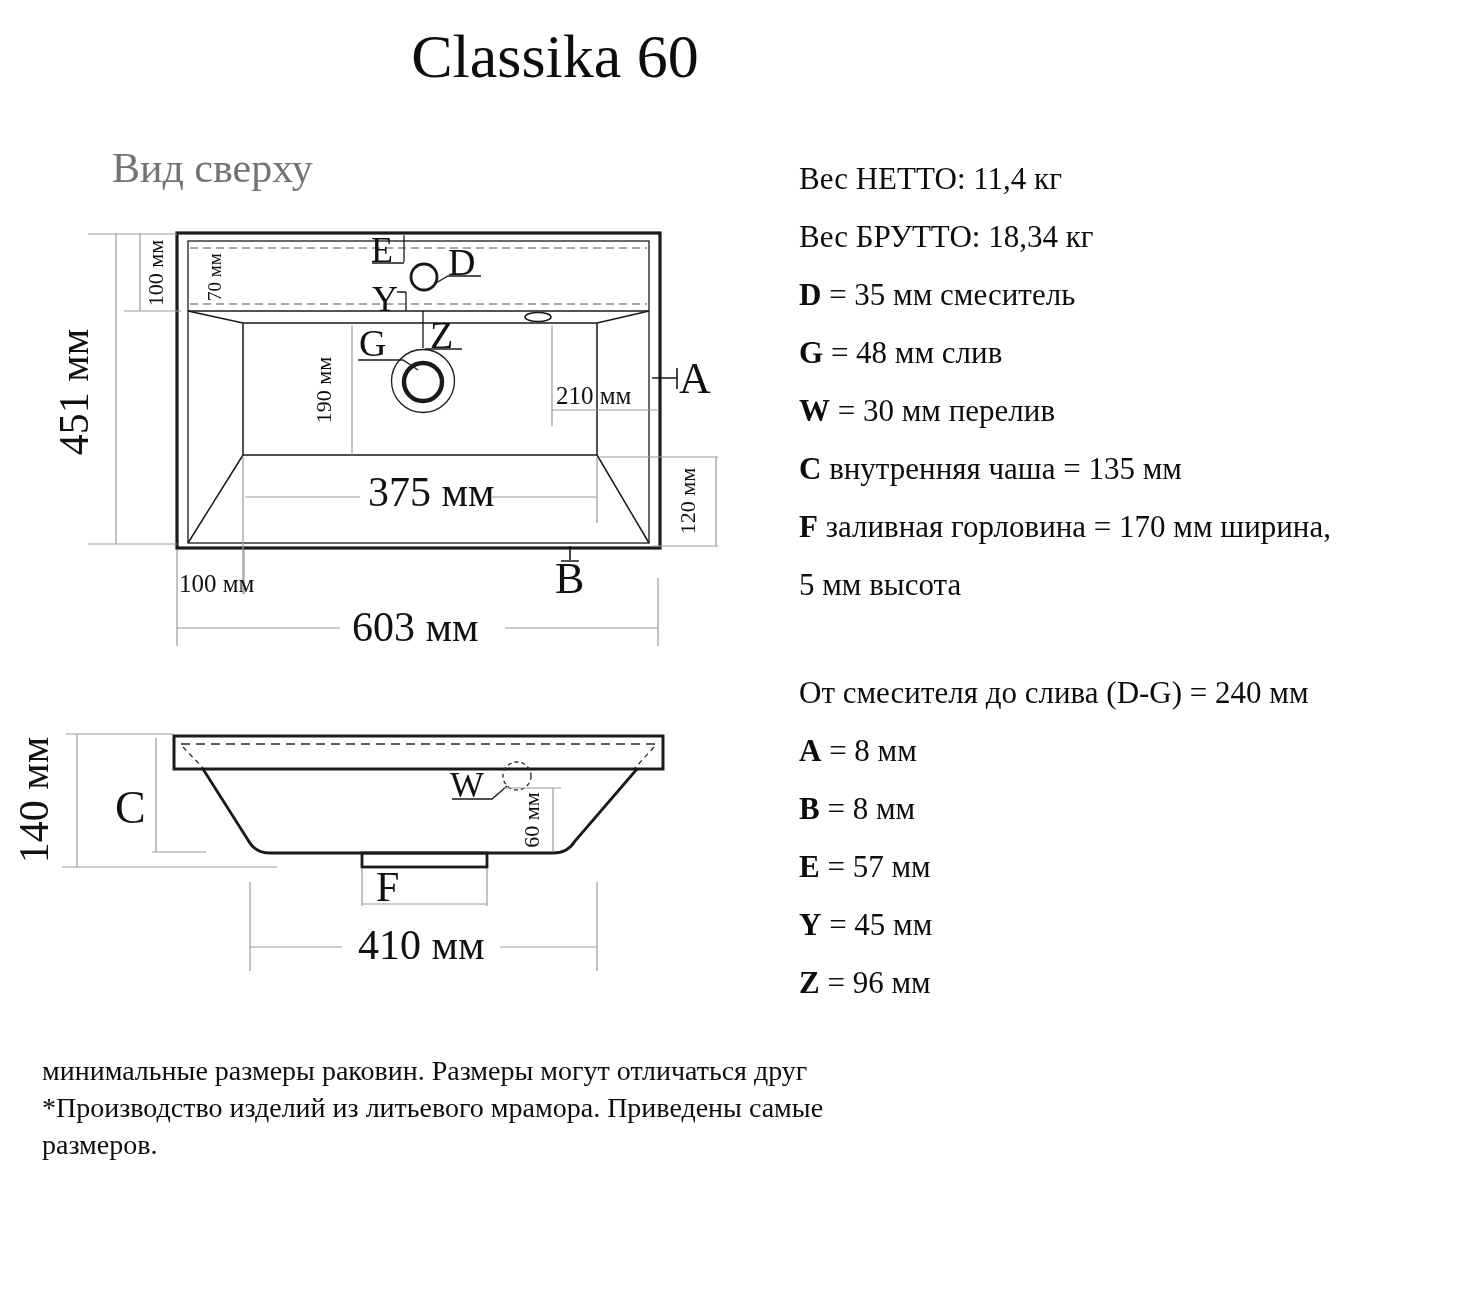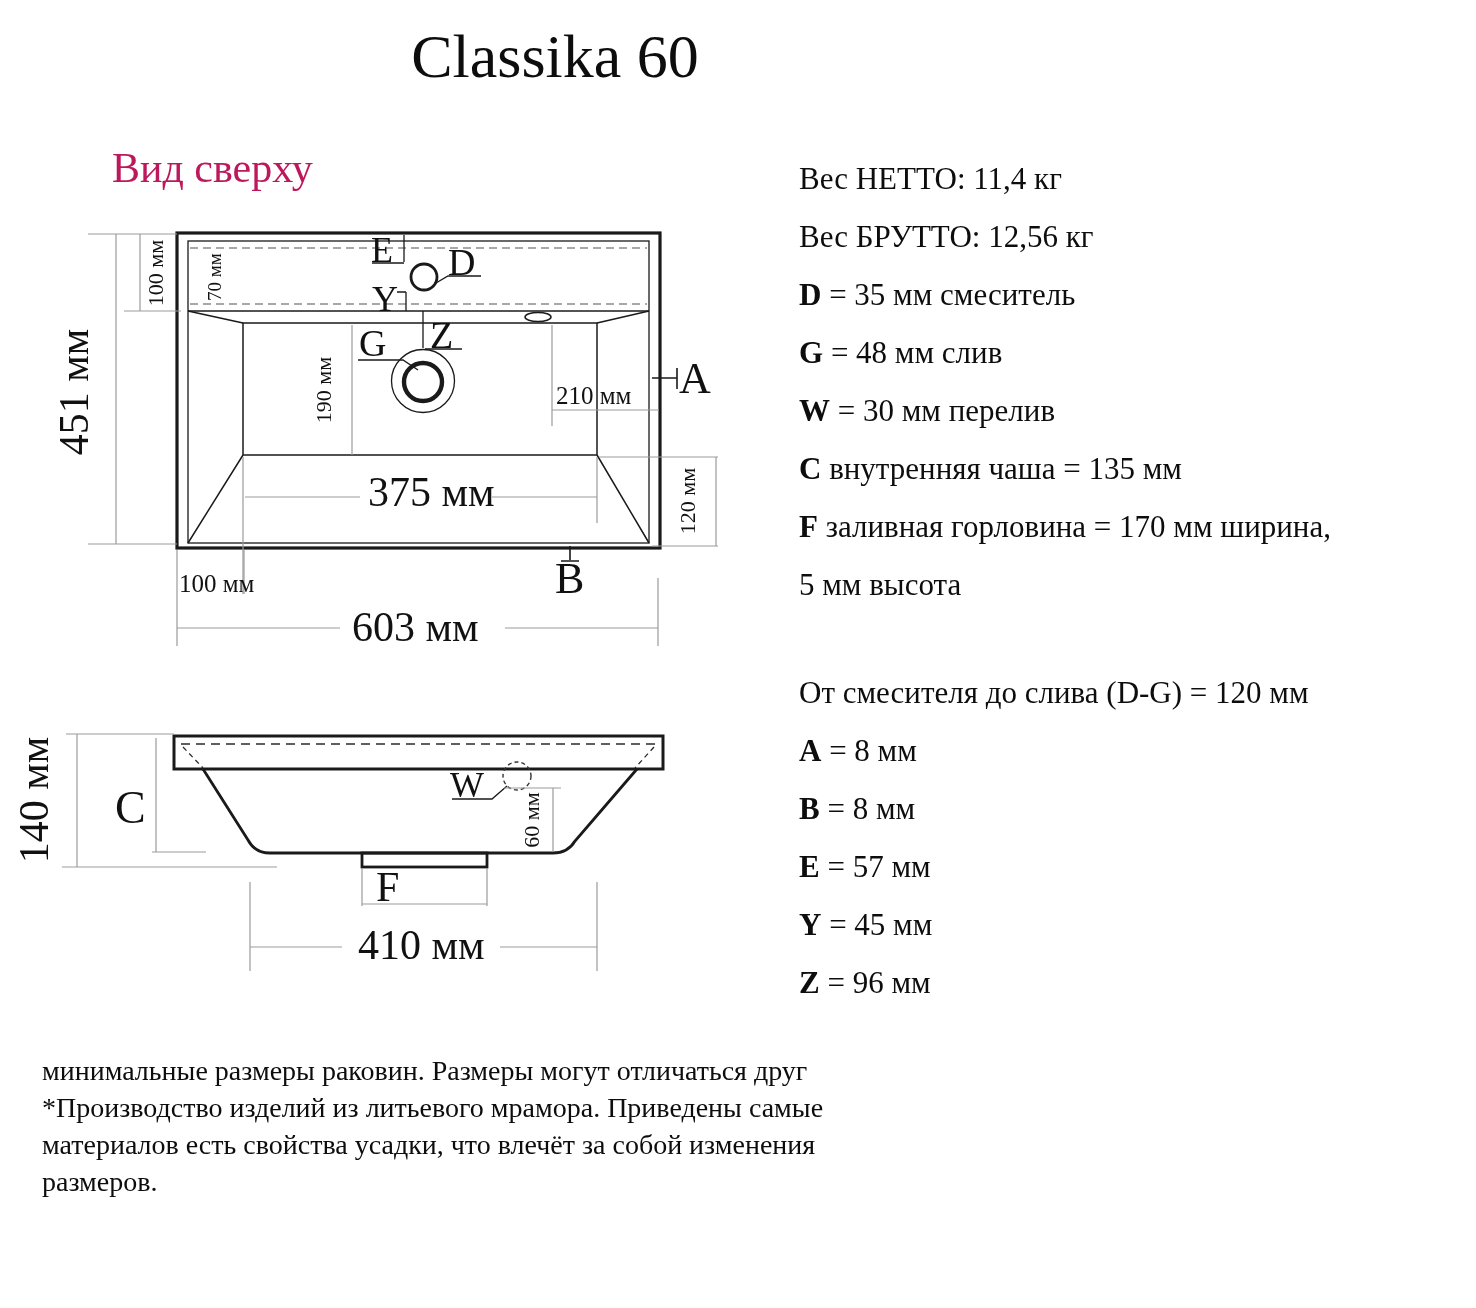--- a/index.html
+++ b/index.html
@@ -11,21 +11,21 @@
     color:#111;
     overflow:hidden;
     border-radius:21px;
   }
   .page-title{
     position:absolute;left:0;top:22px;width:1110px;
     text-align:center;font-size:62px;line-height:1.1;
     color:#0d0d0d;
   }
   .view-heading{
-    position:absolute;font-size:42px;color:#be185d;white-space:nowrap;
+    position:absolute;font-size:42px;color:#737373;white-space:nowrap;
   }
   #heading-top{left:112px;top:144px;}
   #heading-side{left:90px;top:664px;}
   svg.drawing{position:absolute;left:0;top:0;}
   svg text{font-family:"Liberation Serif",serif;fill:#111;}
   .specs{
     position:absolute;left:799px;width:640px;
     font-size:31px;line-height:58px;white-space:nowrap;color:#0d0d0d;
   }
   #specs-primary{top:150px;}
@@ -120,38 +120,37 @@
         <text x="376" y="901" font-size="42">F</text>
         <text x="48" y="800" font-size="42" text-anchor="middle" transform="rotate(-90 48 800)">140 мм</text>
         <text x="539" y="820" font-size="22" text-anchor="middle" transform="rotate(-90 539 820)">60 мм</text>
         <text x="358" y="959" font-size="42">410 мм</text>
       </g>
     </g>
   </svg>
 
   <div class="specs" id="specs-primary">
     <div class="spec-line"><span class="b"></span><span>Вес НЕТТО: 11,4 кг</span></div>
-    <div class="spec-line"><span class="b"></span><span>Вес БРУТТО: 12,56 кг</span></div>
+    <div class="spec-line"><span class="b"></span><span>Вес БРУТТО: 18,34 кг</span></div>
     <div class="spec-line"><span class="b">D</span><span> = 35 мм смеситель</span></div>
     <div class="spec-line"><span class="b">G</span><span> = 48 мм слив</span></div>
     <div class="spec-line"><span class="b">W</span><span> = 30 мм перелив</span></div>
     <div class="spec-line"><span class="b">C</span><span> внутренняя чаша = 135 мм</span></div>
     <div class="spec-line"><span class="b">F</span><span> заливная горловина = 170 мм ширина,</span></div>
     <div class="spec-line"><span class="b"></span><span>5 мм высота</span></div>
   </div>
 
   <div class="specs" id="specs-secondary">
-    <div class="spec-line"><span class="b"></span><span>От смесителя до слива (D-G) = 120 мм</span></div>
+    <div class="spec-line"><span class="b"></span><span>От смесителя до слива (D-G) = 240 мм</span></div>
     <div class="spec-line"><span class="b">A</span><span> = 8 мм</span></div>
     <div class="spec-line"><span class="b">B</span><span> = 8 мм</span></div>
     <div class="spec-line"><span class="b">E</span><span> = 57 мм</span></div>
     <div class="spec-line"><span class="b">Y</span><span> = 45 мм</span></div>
     <div class="spec-line"><span class="b">Z</span><span> = 96 мм</span></div>
   </div>
 
   <div class="footnote">
     <div>минимальные размеры раковин. Размеры могут отличаться друг</div>
     <div>*Производство изделий из литьевого мрамора. Приведены самые</div>
-    <div>материалов есть свойства усадки, что влечёт за собой изменения</div>
     <div>размеров.</div>
   </div>
 
 </div>
 
 </body></html>

